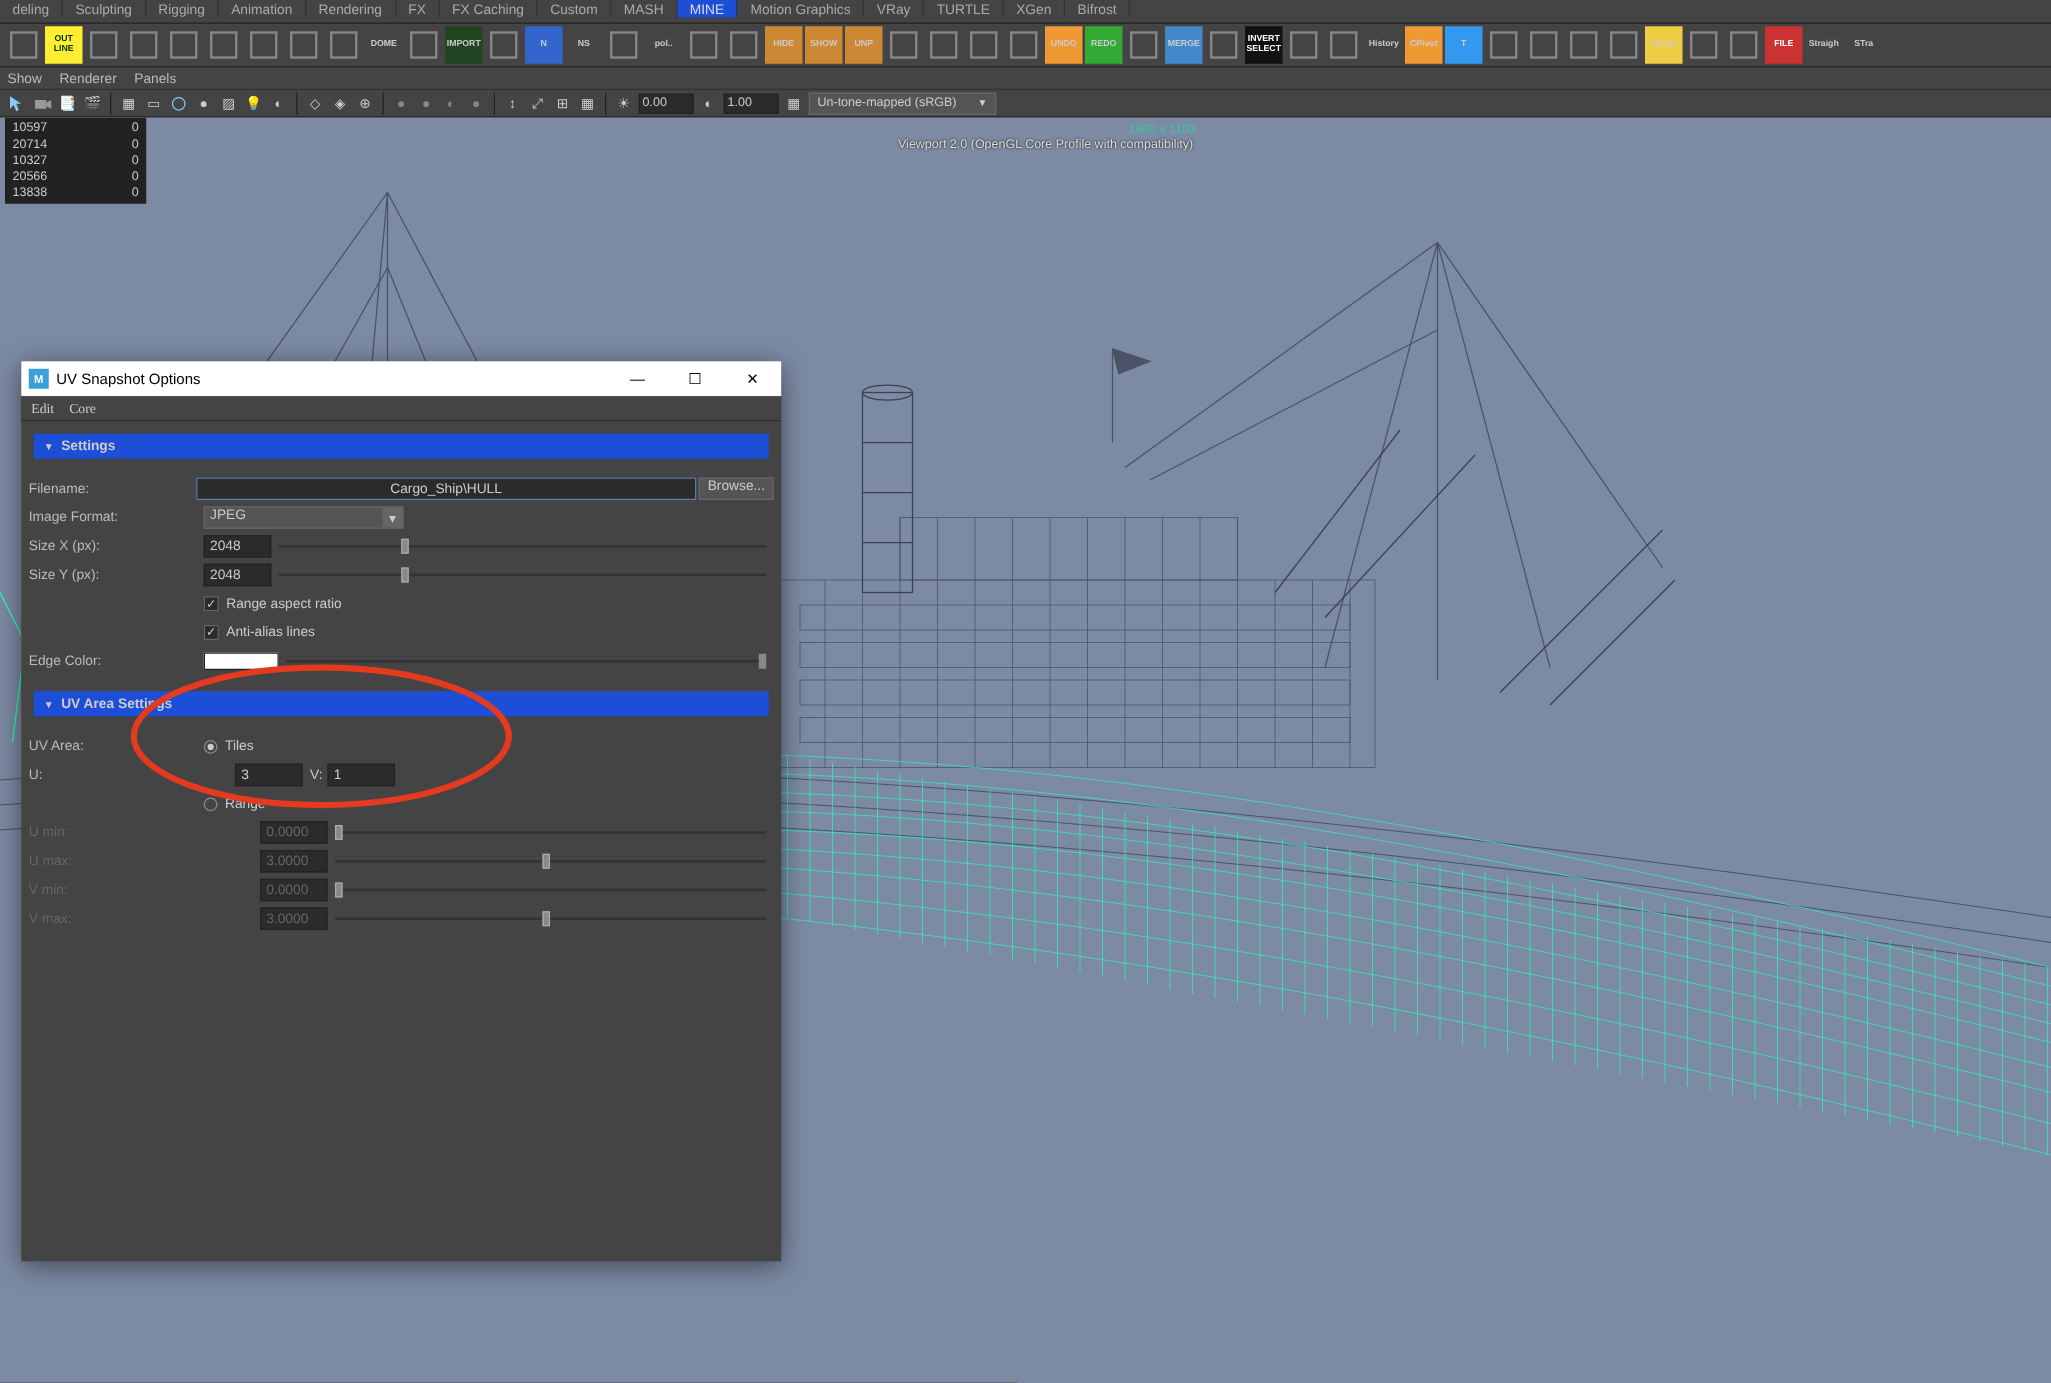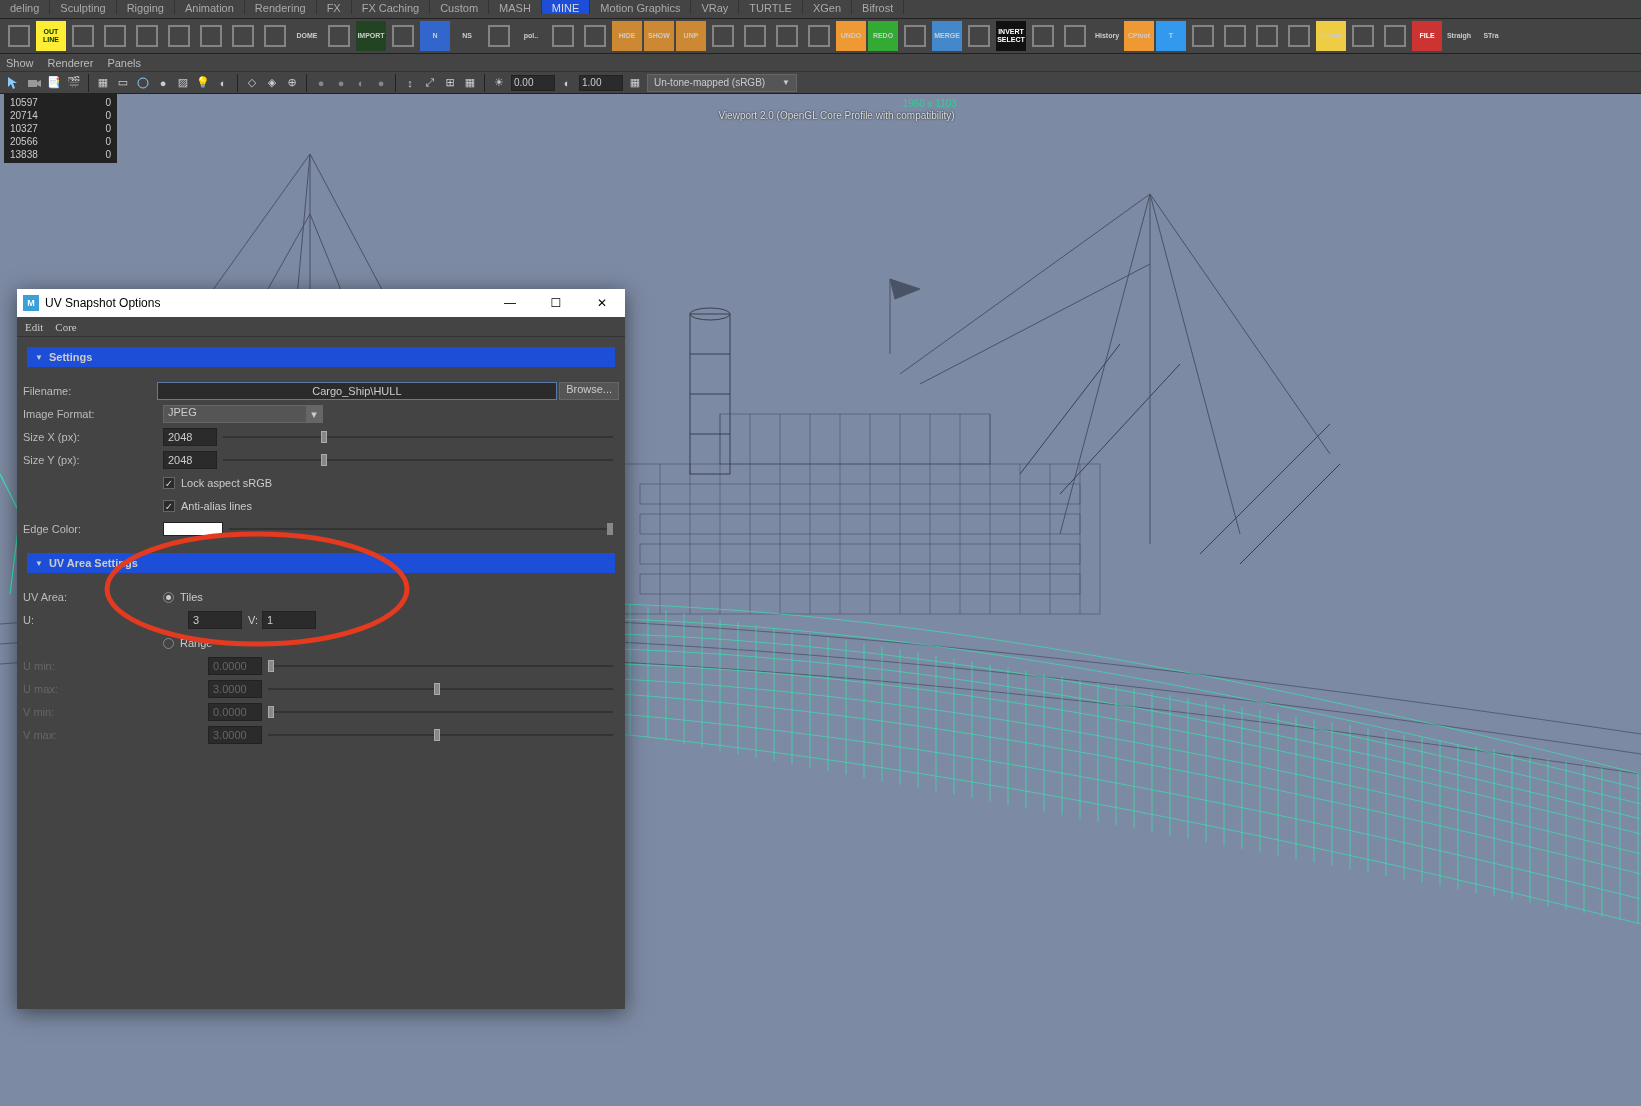--- a/index.html
+++ b/index.html
@@ -514,21 +514,21 @@
       <div class="lbl">Size Y (px):</div>
       <input class="txtin" style="width: 54px;" value="2048">
       <div class="slider">
           <div class="track"></div>
           <div class="thumb" style="left:25%"></div>
         </div>
     </div>
     <div class="formrow">
       <div class="lbl"></div>
       <div class="chk on"></div>
-      <span>Lock aspect sRGB</span>
+      <span>Range aspect ratio</span>
     </div>
     <div class="formrow">
       <div class="lbl"></div>
       <div class="chk on"></div>
       <span>Anti-alias lines</span>
     </div>
     <div class="formrow">
       <div class="lbl">Edge Color:</div>
       <div class="colorsw"></div>
       <div class="colorslider">

